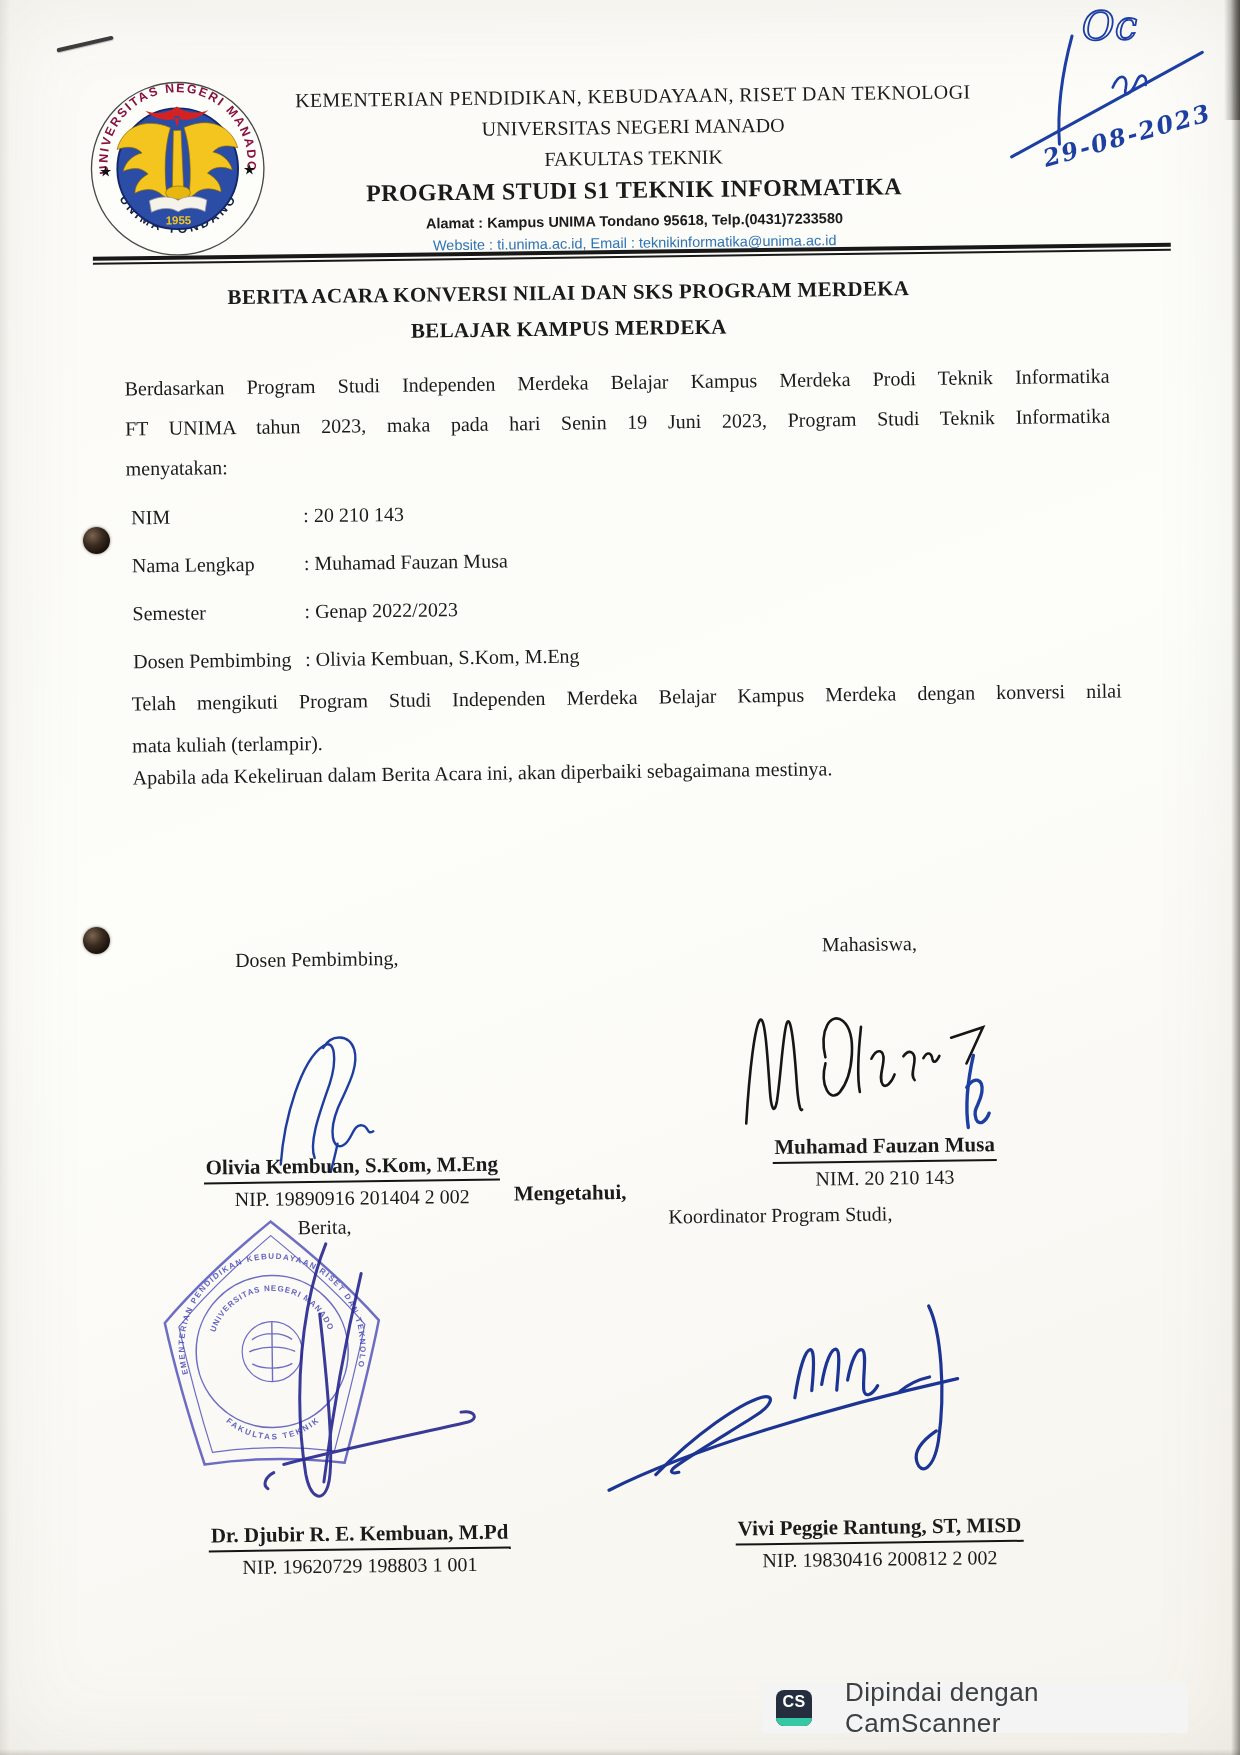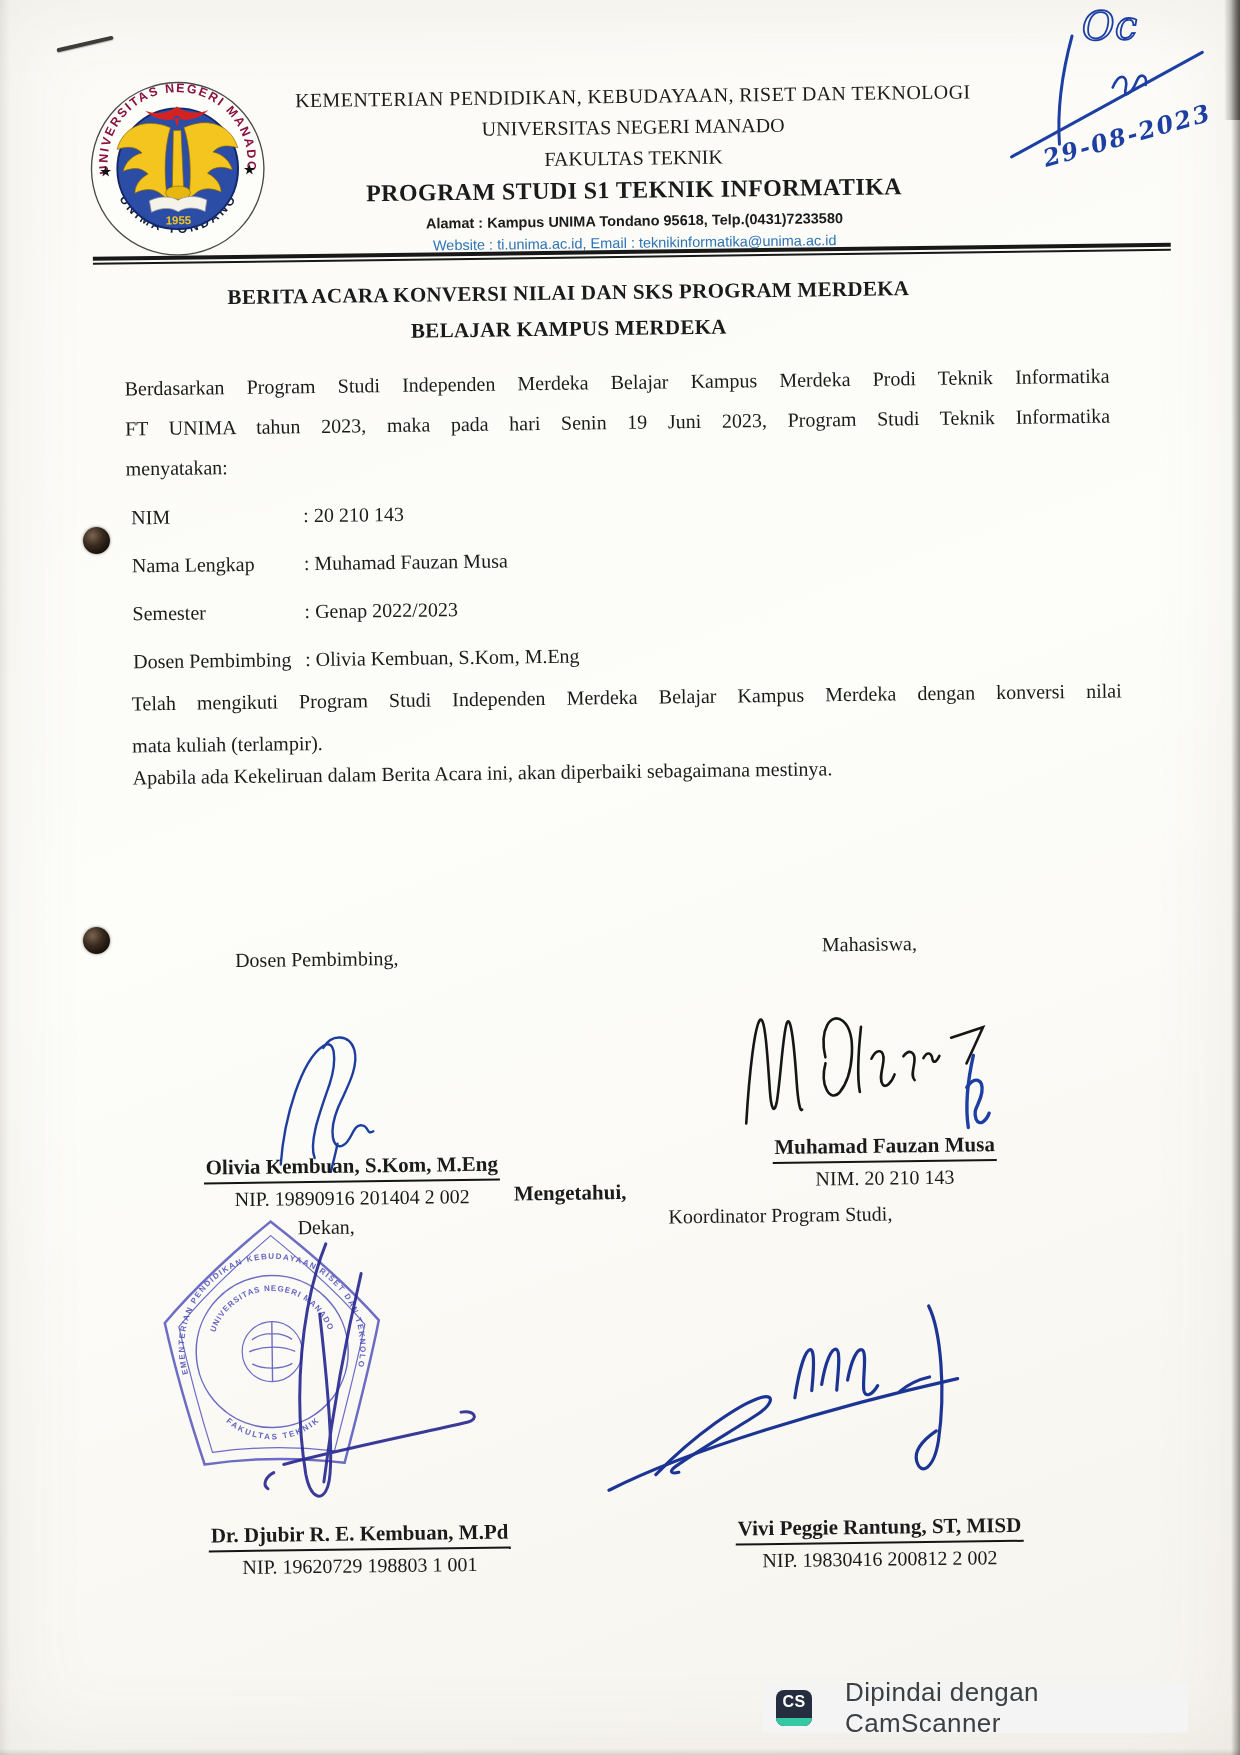--- a/index.html
+++ b/index.html
@@ -186,21 +186,21 @@
       <div class="signame">Olivia Kembuan, S.Kom, M.Eng</div>
       <div class="signip">NIP. 19890916 201404 2 002</div>
     </div>
 
     <div class="abs sigblock" style="left:690px;top:1137px;width:380px;">
       <div class="signame">Muhamad Fauzan Musa</div>
       <div class="signip">NIM. 20 210 143</div>
     </div>
 
     <div class="abs bold-c" style="left:420px;top:1180px;width:290px;text-align:center;">Mengetahui,</div>
-    <div class="abs role" style="left:292px;top:1212px;">Dekan,</div>
+    <div class="abs role" style="left:292px;top:1212px;">Berita,</div>
     <div class="abs role" style="left:663px;top:1206px;">Koordinator Program Studi,</div>
 
     <svg class="abs" style="left:140px;top:1195px;" width="250" height="290" viewBox="0 0 250 290">
       <defs>
         <path id="stArcTop" d="M 40,170 A 88,88 0 1 1 210,170"></path>
         <path id="stArcIn" d="M 68,170 A 60,60 0 1 1 182,170"></path>
         <path id="stArcBot" d="M 58,190 A 70,70 0 0 0 192,190"></path>
       </defs>
       <g fill="none" stroke="#4a4ab8" opacity="0.8">
         <path stroke-width="2.5" d="M125,22 C 160,50 200,85 232,122 C 222,170 208,220 196,264 C 150,258 100,258 56,264 C 42,220 28,170 18,122 C 50,85 90,50 125,22 Z"></path>

